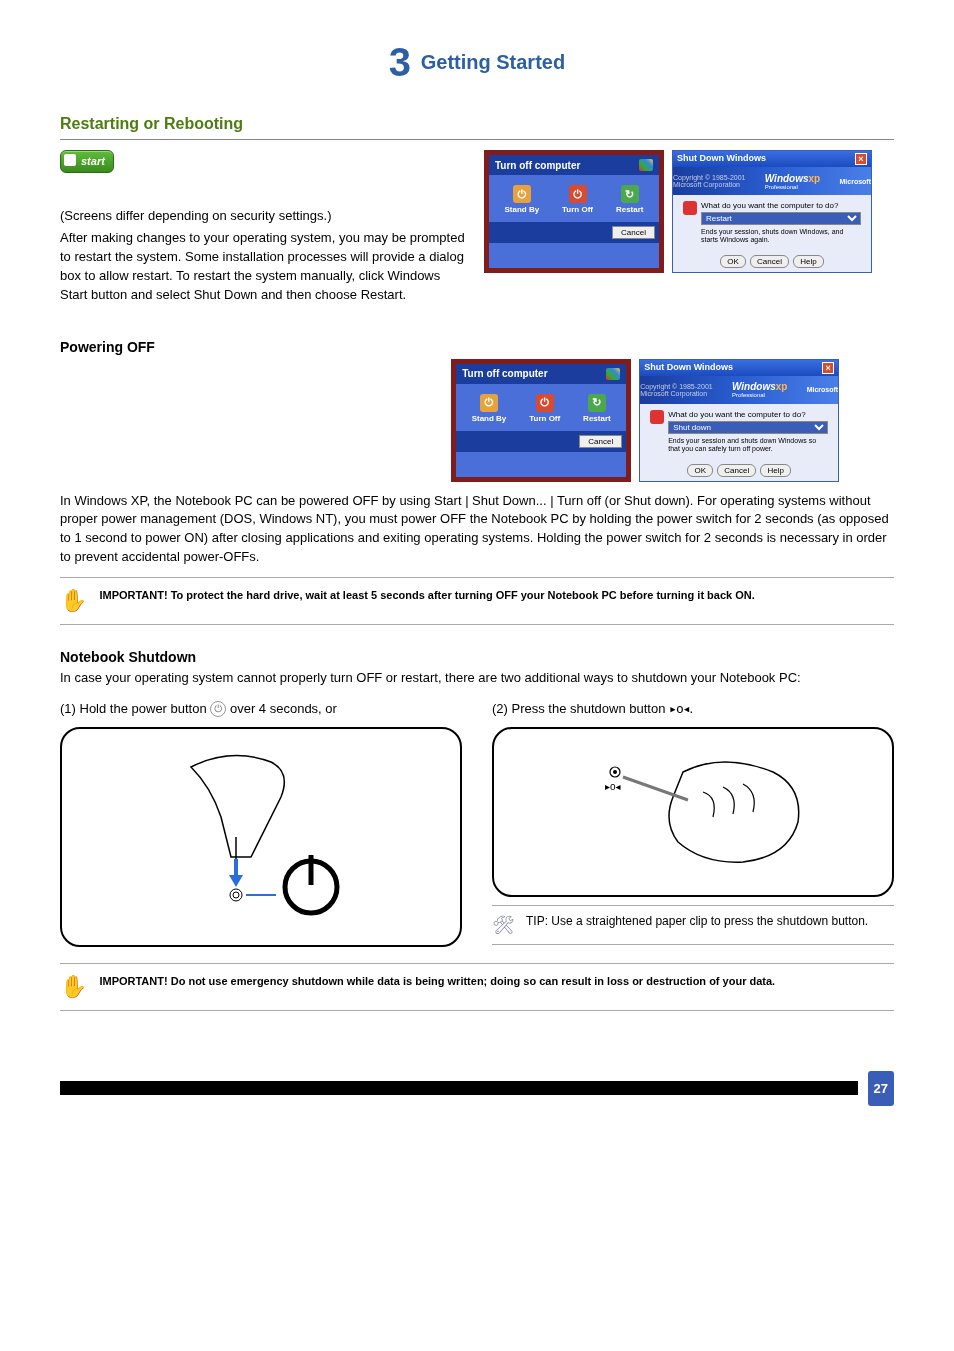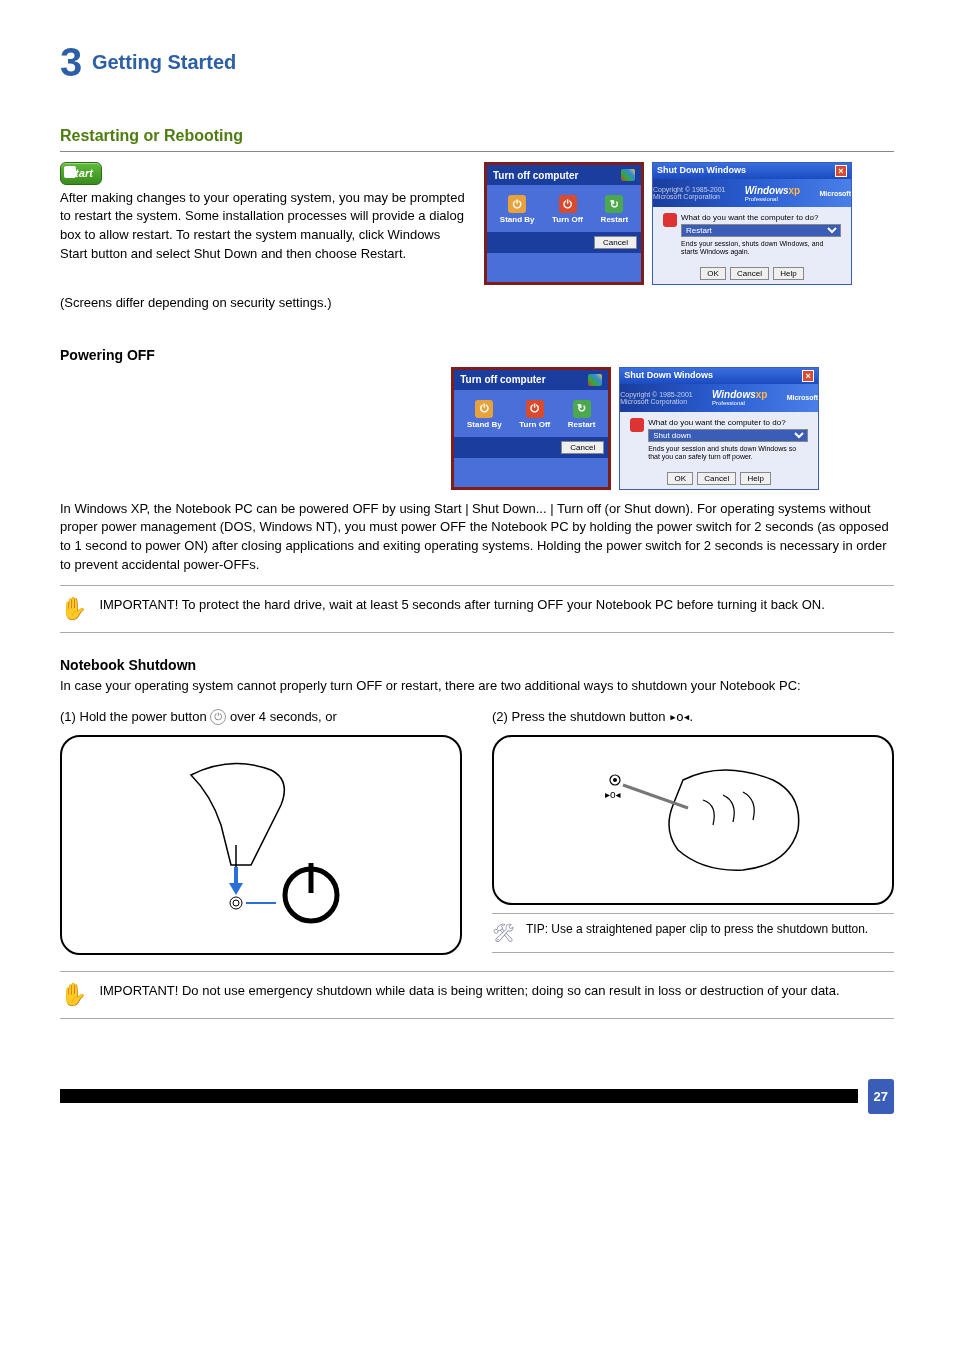--- a/index.html
+++ b/index.html
@@ -7,22 +7,22 @@
     font-family: Arial, Helvetica, sans-serif;
     font-size: 13px;
     color: #000;
     width: 954px;
     margin: 0 auto;
     background: #fff;
     padding: 40px 60px 20px 60px;
     position: relative;
   }
   .chapter-hdr {
-    text-align: left;
-    margin-bottom: 42px;
+    text-align: center;
+    margin-bottom: 30px;
   }
   .chapter-num {
     font-size: 40px;
     font-weight: bold;
     color: #2c5fa5;
     display: inline-block;
     vertical-align: middle;
     margin-right: 6px;
   }
   .chapter-txt {
@@ -46,39 +46,39 @@
   .flex-row { display: flex; gap: 14px; align-items: flex-start; }
   .txt-col { flex: 1 1 50%; line-height: 1.5; }
   .img-col { flex: 1 1 50%; display:flex; gap:8px; }
   .start-btn {
     display: inline-block;
     background: linear-gradient(#5fbc3a,#3a8b1d);
     color: #fff;
     font-style: italic;
     font-weight: bold;
     font-size: 11px;
-    padding: 2px 8px 2px 8px;
+    padding: 2px 8px 2px 20px;
     border-radius: 6px;
     border: 1px solid #2a6b14;
     position: relative;
     box-shadow: inset 0 1px 0 rgba(255,255,255,0.4);
     margin-bottom: 4px;
   }
   .start-btn::before {
     content: "";
     position: absolute; left:3px; top:3px;
     width:12px; height:12px;
     background: #fff;
     border-radius:2px;
   }
   
   .turnoff-dlg {
     background: #4a6fd8;
-    width: 160px;
-    border: 3px solid #7f1d1d;
+    width: 180px;
+    border: 5px solid #7f1d1d;
     font-size: 9px;
     color: #fff;
   }
   .turnoff-hdr {
     background: linear-gradient(#1a3d9e,#1a3d9e);
     padding: 4px 6px;
     font-size: 10px;
     font-weight: bold;
     display:flex; justify-content:space-between; align-items:center;
   }
@@ -131,34 +131,34 @@
     padding:6px 10px;
     background:#e8ecf8;
     color:#000;
   }
   .shutdown-inner .q { font-size:8px; margin-bottom:2px; }
   .shutdown-inner select {
     width:100%; font-size:8px; background:#3a5db8; color:#fff; border:1px solid #888;
   }
   .shutdown-inner .hint { font-size:7px; margin-top:3px; line-height:1.2; }
   .shutdown-btns { text-align:center; padding:4px; background:#e8ecf8; }
-  .shutdown-btns .btn-small { margin:0 1px; padding:1px 6px; }
+  .shutdown-btns .btn-small { margin:0 1px; padding:1px 6px;border-radius:6px; }
   .sub-h3 {
     font-size: 14px;
     font-weight: bold;
     margin: 30px 0 4px 0;
   }
   p.body { line-height:1.45; margin-bottom:4px; }
   .note-row {
     display:flex; gap:12px; align-items:flex-start;
     border-top:1px solid #aaa; border-bottom:1px solid #aaa;
     padding:10px 0; margin:10px 0;
   }
   .note-icon { flex:0 0 26px; font-size:22px; color:#444; }
-  .note-txt { flex:1; font-weight:normal; line-height:1.4; font-size:13px; }
+  .note-txt { flex:1; font-weight:bold; line-height:1.4; font-size:11px; }
   .emerg-row { display:flex; gap:30px; margin-top:12px; align-items:flex-start; }
   .emerg-col { flex:1; }
   .illus-frame {
     border:2px solid #000; border-radius:20px;
     height:220px; display:flex; align-items:center; justify-content:center;
     background:#fff; margin-top:8px; position:relative;
   }
   .tip-row {
     display:flex; gap:10px; align-items:flex-start;
     border-top:1px solid #aaa; border-bottom:1px solid #aaa;
@@ -191,22 +191,22 @@
   <span class="chapter-num">3</span>
   <span class="chapter-txt">Getting Started</span>
 </div>
 
 <h2 class="section-title">Restarting or Rebooting</h2>
 <hr class="section-divider">
 
 <div class="flex-row">
   <div class="txt-col">
     <span class="start-btn">start</span>
+    <p class="body" style="margin-top:30px;">(Screens differ depending on security settings.)</p>
     <p class="body">After making changes to your operating system, you may be prompted to restart the system. Some installation processes will provide a dialog box to allow restart. To restart the system manually, click Windows Start button and select Shut Down and then choose Restart.</p>
-    <p class="body" style="margin-top:30px;">(Screens differ depending on security settings.)</p>
   </div>
   <div class="img-col">
 
     <div class="turnoff-dlg">
       <div class="turnoff-hdr">
         <span>Turn off computer</span>
         <span style="width:14px;height:12px;background:linear-gradient(45deg,#d33,#3a3,#38d,#ec3);border-radius:2px;"></span>
       </div>
       <div class="turnoff-body">
         <div class="opt">

